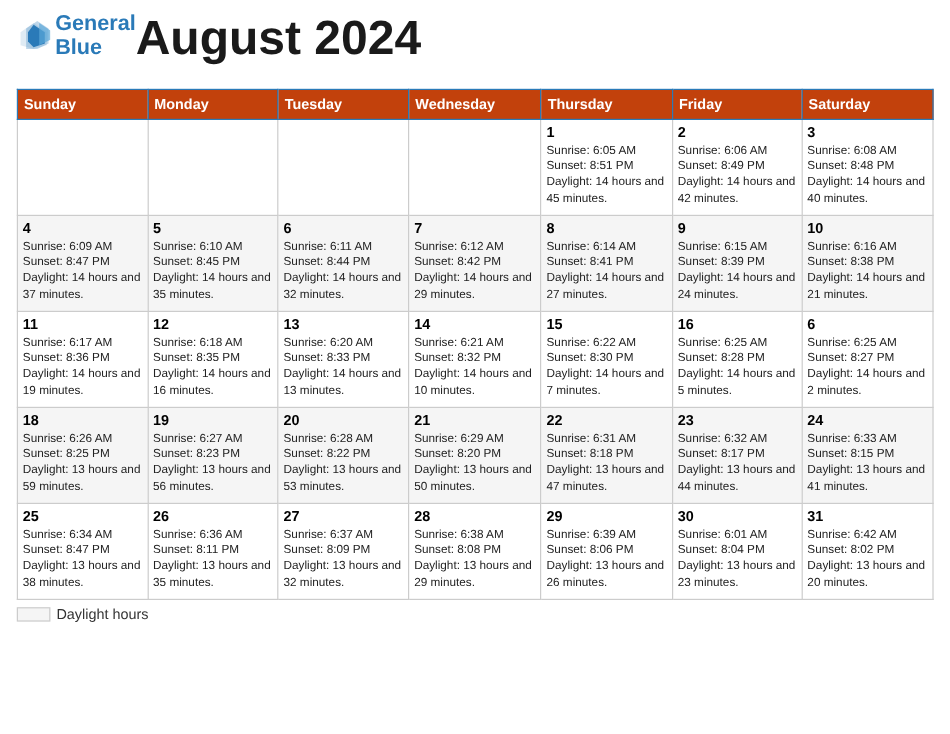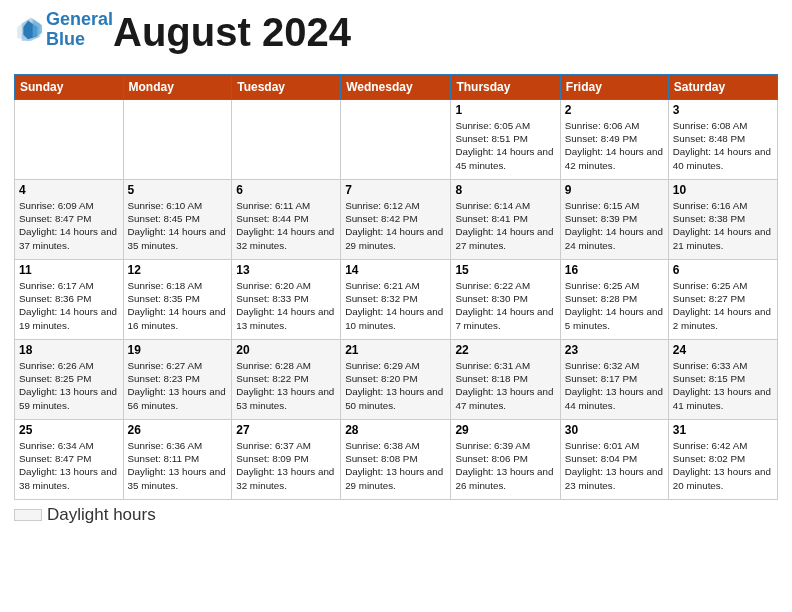--- a/index.html
+++ b/index.html
@@ -84,21 +84,21 @@
       color: #222;
       line-height: 1.35;
     }
     .row-even td { background: #f5f5f5; }
     .row-odd td { background: #ffffff; }
     .empty-cell { background: #fff !important; }
     .footer-row {
       display: flex;
       align-items: center;
       margin-top: 5px;
-      font-size: 17px;
+      font-size: 12px;
       color: #333;
     }
     .footer-legend {
       display: flex;
       align-items: center;
       gap: 5px;
     }
     .legend-box {
       width: 28px;
       height: 12px;

